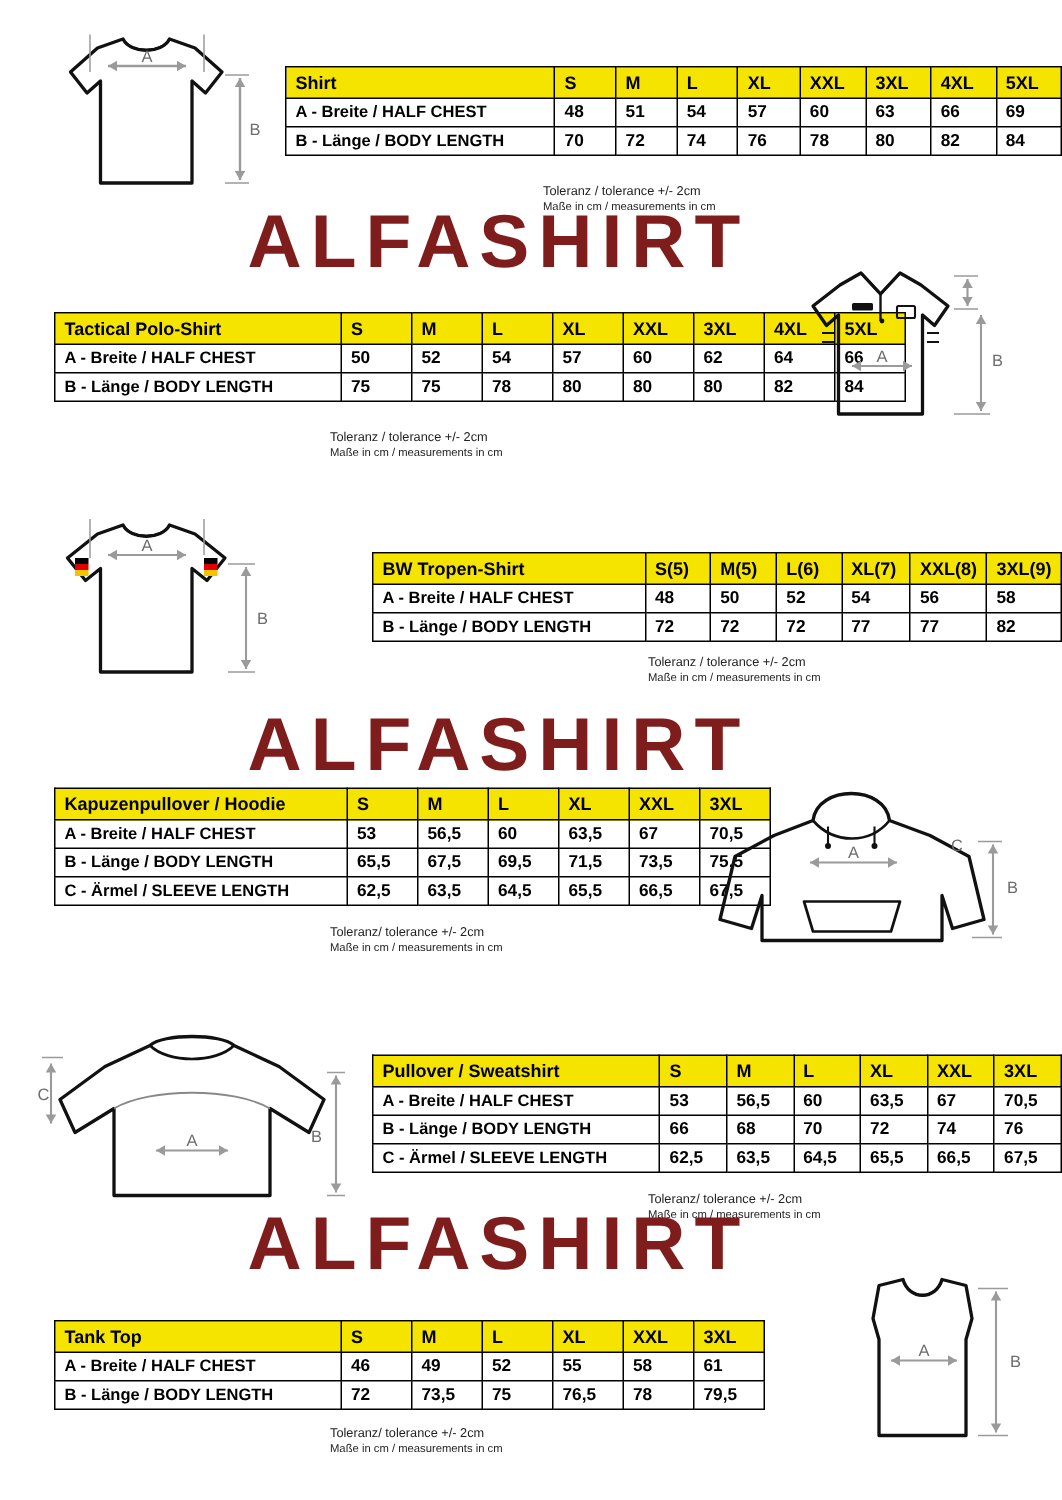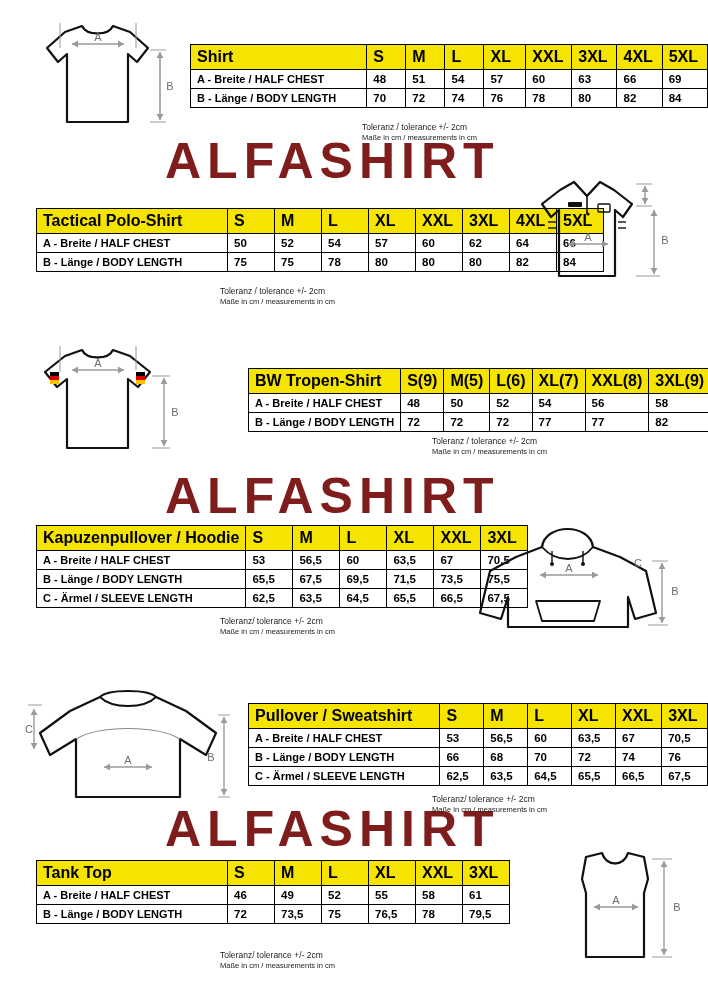--- a/index.html
+++ b/index.html
@@ -36,21 +36,21 @@
   }
   .sizetable td,.sizetable th{
     border:1px solid #000;
     padding:3px 6px;
     text-align:left;
     white-space:nowrap;
     font-weight:bold;
   }
   .sizetable thead th{
     background:#f5e400;
-    font-size:16px;
+    font-size:12px;
     font-weight:bold;
   }
   .sizetable thead th.name{
     text-align:left;
   }
   .sizetable thead th.sz{
     text-align:left;
     width:34px;
   }
   .sizetable tbody td.label{
@@ -274,21 +274,21 @@
       </g>
       <text x="78" y="27" font-size="11" font-family="Liberation Sans, sans-serif" fill="#6d6d6d" text-anchor="middle">A</text>
       <text x="155" y="76" font-size="11" font-family="Liberation Sans, sans-serif" fill="#6d6d6d" text-anchor="middle">B</text>
     </svg>
   </div>
 
   <table class="sizetable" style="left:248px;top:368px;border-radius:24px;">
     <thead>
       <tr>
         <th class="name" style="width:182px">BW Tropen-Shirt</th>
-        <th class="sz">S(9)</th>
+        <th class="sz">S(5)</th>
         <th class="sz">M(5)</th>
         <th class="sz">L(6)</th>
         <th class="sz">XL(7)</th>
         <th class="sz">XXL(8)</th>
         <th class="sz">3XL(9)</th>
       </tr>
     </thead>
     <tbody>
       <tr>
         <td class="label">A -  Breite / HALF CHEST</td>
@@ -464,21 +464,21 @@
         <td class="val">66,5</td>
         <td class="val">67,5</td>
       </tr>
     </tbody>
   </table>
   <div class="note" style="left:432px;top:794px;">
     <div>Toleranz/ tolerance +/- 2cm</div>
     <div class="l2">Maße in cm / measurements in cm</div>
   </div>
 
-  <table class="sizetable" style="left:36px;top:860px;border-radius:15px;">
+  <table class="sizetable" style="left:36px;top:880px;border-radius:15px;">
     <thead>
       <tr>
         <th class="name" style="width:178px">Tank Top</th>
         <th class="sz">S</th>
         <th class="sz">M</th>
         <th class="sz">L</th>
         <th class="sz">XL</th>
         <th class="sz">XXL</th>
         <th class="sz">3XL</th>
       </tr>

